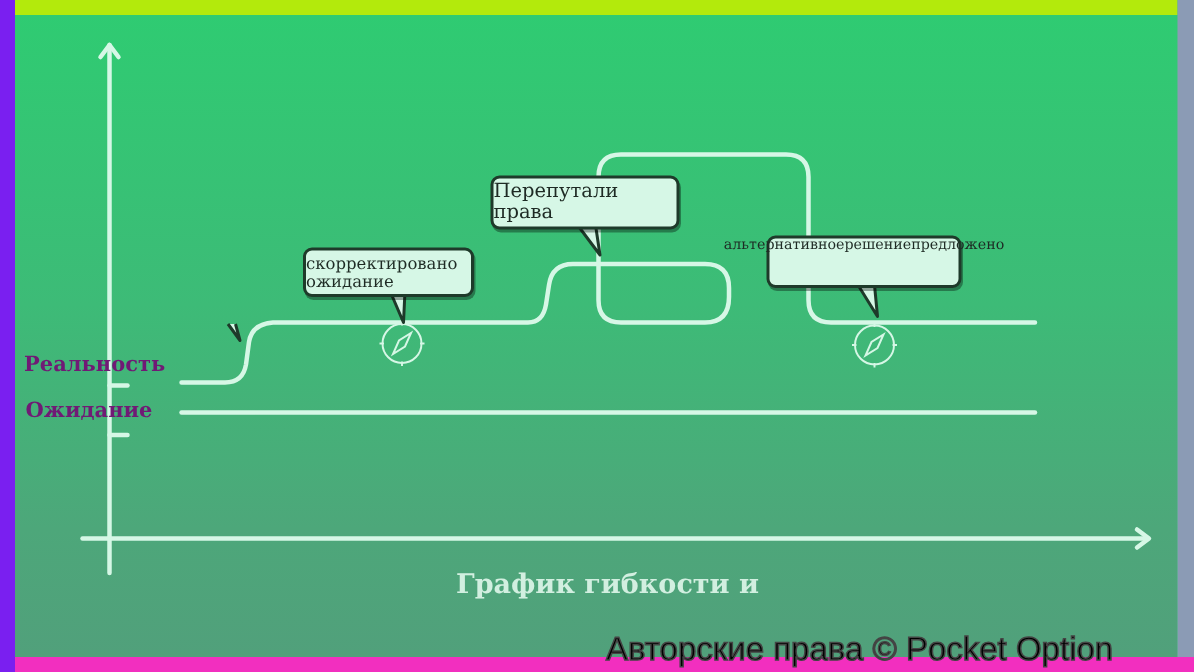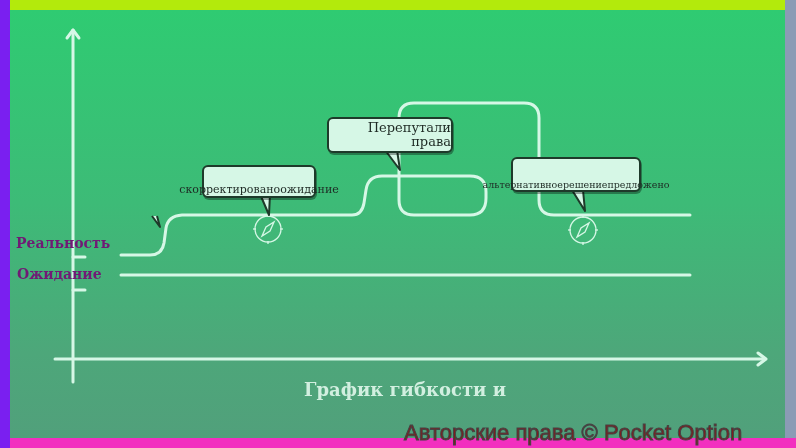--- a/index.html
+++ b/index.html
@@ -8,24 +8,24 @@
     .bg { position: absolute; left: 10px; top: 10px; width: 775px; height: 428px;
           background: linear-gradient(to bottom, #2fcb72 0%, #3dbb77 45%, #4da77a 80%, #51a07b 100%); }
     .bar-top { position: absolute; left: 10px; top: 0; width: 775px; height: 10px; background: #b3ea0c; }
     .bar-left { position: absolute; left: 0; top: 0; width: 10px; height: 448px; background: #7a1ff0; }
     .bar-right { position: absolute; left: 785px; top: 0; width: 11px; height: 448px; background: #8b9bb5; }
     .bar-bottom { position: absolute; left: 10px; top: 438px; width: 786px; height: 10px; background: #f22fbf; }
     svg.chart { position: absolute; left: 0; top: 0; }
     .ylabel { position: absolute; color: #701a75; font-weight: bold; font-size: 14px; font-family: "DejaVu Serif", serif; white-space: nowrap; }
     .bubble { position: absolute; background: #d6f7e6; border: 2px solid #1e3a2a; border-radius: 6px;
               color: #1e2a24; font-family: "DejaVu Serif", serif; text-align: center; line-height: 1.05; box-sizing: border-box;
-              box-shadow: 1px 2px 0 rgba(0,0,0,0.35); display: flex; align-items: flex-end; justify-content: center; }
+              box-shadow: 1px 2px 0 rgba(0,0,0,0.35); display: flex; align-items: flex-start; justify-content: center; }
     .title { position: absolute; left: 270px; top: 380px; width: 270px; text-align: center;
              color: #d2efe0; font-weight: bold; font-size: 18px; line-height: 20px; font-family: "DejaVu Serif", serif; }
-    .copyright { position: absolute; left: 404px; top: 420px; color: #7f1d1d; font-size: 22px; font-family: "Liberation Sans", sans-serif;
+    .copyright { position: absolute; left: 404px; top: 420px; color: #000000; font-size: 22px; font-family: "Liberation Sans", sans-serif;
                  -webkit-text-stroke: 1px #444; white-space: nowrap; line-height: 26px; }
   </style>
 </head>
 <body>
 
 <div class="frame">
   <div class="bg"></div>
   <div class="bar-top"></div>
   <div class="bar-left"></div>
   <div class="bar-right"></div>
@@ -70,21 +70,21 @@
       <path d="M260,194 L269,215 L270,194"></path>
       <path d="M385,150 L400,170 L397,150"></path>
       <path d="M572,190 L585,211 L583,190"></path>
     </g>
   </svg>
 
   <div class="ylabel" style="left:16px; top:235px;">Реальность</div>
   <div class="ylabel" style="left:17px; top:266px;">Ожидание</div>
 
 
-  <div class="bubble" style="left:202px; top:165px; width:114px; height:33px; font-size:11px; flex-direction:row;">
+  <div class="bubble" style="left:202px; top:165px; width:114px; height:33px; font-size:11px; flex-direction:column;">
     <span>скорректировано</span>
     <span>ожидание</span>
   </div>
 
   <div class="bubble" style="left:327px; top:117px; width:126px; height:36px; font-size:13px; flex-direction:column;">
     <span>Перепутали</span>
     <span>права</span>
   </div>
 
   <div class="bubble" style="left:511px; top:157px; width:130px; height:35px; font-size:9.5px; flex-direction:row;">

